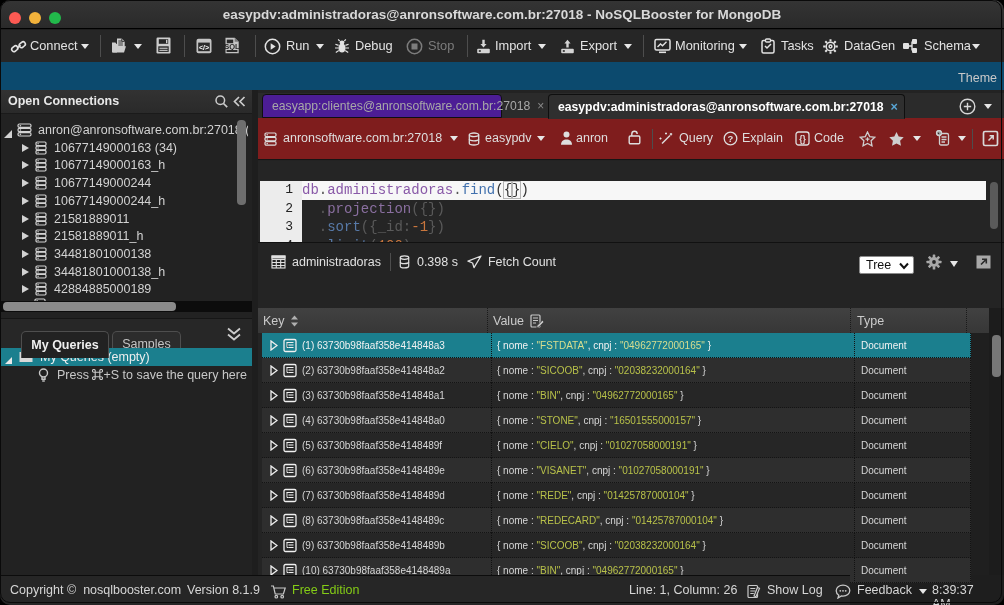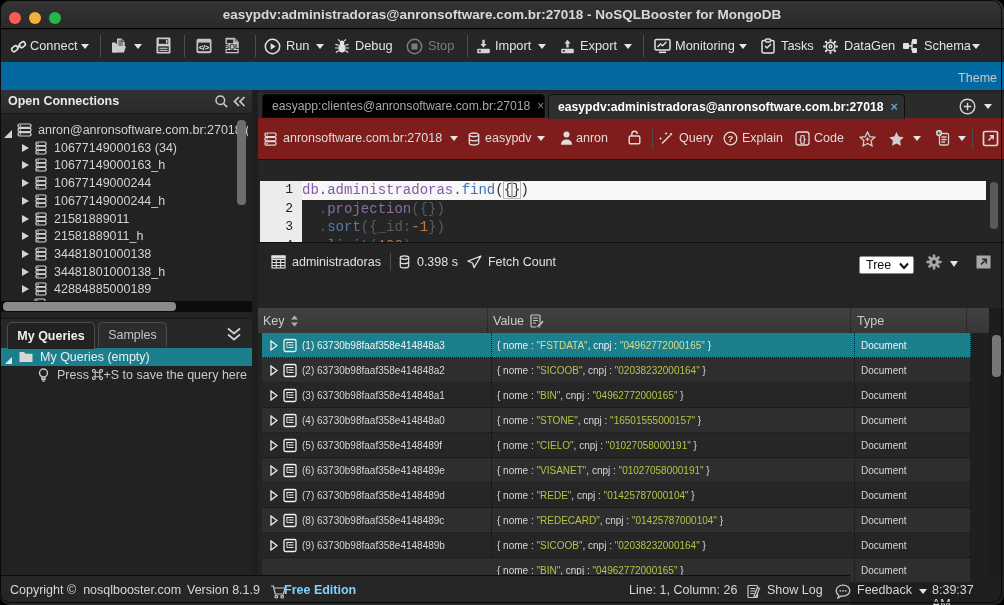--- a/index.html
+++ b/index.html
@@ -16,32 +16,32 @@
   
   #toolbar1 { left:0; top:30px; width:1004px; height:32px; background:#262626; font-size:12.8px; color:#e2e2e2; }
   #toolbar1 .ti { position:absolute; top:8px; }
   #toolbar1 .tx { position:absolute; top:8px; }
   #toolbar1 .sp { position:absolute; top:5px; width:1px; height:22px; background:#4d4d4d; }
   #toolbar1 .ca { position:absolute; top:14px; }
   .tsep { width:1px; height:22px; background:#4d4d4d; margin:0 9px; }
   .caret { width:0; height:0; border-left:4.5px solid transparent; border-right:4.5px solid transparent; border-top:5.5px solid #e6e6e6; display:inline-block; }
   .dim { color:#7c7c7c; }
 
-  #themerow { left:0; top:62px; width:1004px; height:28px; background:#0369a1;text-align:right; }
+  #themerow { left:0; top:62px; width:1004px; height:28px; background:#0c4a6e;text-align:right; }
   #themetxt { right:7px; top:9px; font-size:12.5px; color:#c9c9c9; position:absolute; }
 
   
   #sidebar { left:0; top:90px; width:252px; height:485px; background:#222222; }
   #sbheader { left:0; top:0; width:252px; height:24px; background:linear-gradient(#323232,#2a2a2a); border-bottom:1px solid #1a1a1a; }
   #sbheader .t { position:absolute; left:8px; top:4px; font-weight:bold; font-size:12.5px; color:#e8e8e8; }
   .treerow { position:absolute; left:0; height:18px; display:flex; align-items:center; font-size:12.5px; color:#d2d2d2; white-space:nowrap; overflow:hidden; }
 
   
   #sbtabs { left:0; top:228px; width:252px; height:30px; background:#272727; border-top:1px solid #161616; }
-  .sbtab { position:absolute; top:3px; height:25px; border:1px solid #4e4e4e; border-bottom:none; border-radius:5px 5px 0 0; font-size:12.5px; display:flex; align-items:center; justify-content:center; }
+  .sbtab { position:absolute; top:12px; height:25px; border:1px solid #4e4e4e; border-bottom:none; border-radius:5px 5px 0 0; font-size:12.5px; display:flex; align-items:center; justify-content:center;margin-left:14px; }
   #tealrow { left:0; top:258px; width:252px; height:18px; background:#1b7f8e; display:flex; align-items:center; font-size:12.5px; color:#eee; }
   #pressrow { left:0; top:276px; width:252px; height:18px; display:flex; align-items:center; font-size:12.5px; color:#c8c8c8; }
 
   
   #main { left:258px; top:90px; width:746px; height:485px; background:#232323; }
   .etab { position:absolute; top:4px; height:24px; border:1px solid #0f0f0f; border-radius:4px 4px 0 0; font-size:12.2px; display:flex; align-items:center; padding:0 9px; gap:7px; }
   #toolbar2 { position:absolute; left:0; top:28px; width:746px; height:42px; background:#7f1d1d; border-bottom:1px solid #151515; font-size:12.5px; color:#dedede; }
   #toolbar2 .ti { position:absolute; top:13px; }
   #toolbar2 .tx { position:absolute; top:13px; }
   #toolbar2 .sp { position:absolute; top:11px; width:1px; height:20px; background:#4d4d4d; }
@@ -415,21 +415,21 @@
       </svg>
       <span style="margin-left:8px">Press&nbsp;<svg width="11" height="11" viewBox="0 0 11 11" style="display:inline-block;vertical-align:-1px">
           <path d="M3.2 3.2 h4.6 v4.6 h-4.6 z M3.2 3.2 H2 a1.4 1.4 0 1 1 1.2-1.2 z M7.8 3.2 V2 a1.4 1.4 0 1 1 1.2 1.2 z M7.8 7.8 H9 a1.4 1.4 0 1 1 -1.2 1.2 z M3.2 7.8 V9 a1.4 1.4 0 1 1 -1.2-1.2 z" fill="none" stroke="#c8c8c8" stroke-width="1.1"></path>
         </svg>+S to save the query here</span>
     </div>
   </div>
 
   <div class="abs" id="main">
     <div style="position:absolute;left:0;top:3px;width:746px;height:25px;background:#2b2b2b"></div>
     <div id="etabs">
-      <div class="etab" style="left:4px;width:283px;background:#000000;color:#a8a8a8">
+      <div class="etab" style="left:4px;width:240px;background:#4c1d95;color:#a8a8a8">
         <span>easyapp:clientes@anronsoftware.com.br:27018</span>
         <span style="color:#8a8a8a;font-size:12px">×</span>
       </div>
       <div class="etab" style="left:290px;width:357px;background:#2f2f2f;color:#ffffff;font-weight:bold;border-bottom:1px solid #2f2f2f;height:25px;z-index:2">
         <span>easypdv:administradoras@anronsoftware.com.br:27018</span>
         <span style="color:#58a6d6;font-size:12.5px">×</span>
       </div>
       <svg class="abs" style="left:701px;top:8px" width="17" height="17" viewBox="0 0 17 17">
         <circle cx="8.5" cy="8.5" r="7.3" fill="none" stroke="#d8d8d8" stroke-width="1.4"></circle>
         <path d="M8.5 4.8 v7.4 M4.8 8.5 h7.4" stroke="#d8d8d8" stroke-width="1.4"></path>
@@ -711,20 +711,30 @@
     <svg style="flex:none" width="14" height="15" viewBox="0 0 14 15">
                 <rect x="1" y="1.5" width="12" height="12" rx="1.5" fill="none" stroke="#f0f0f0" stroke-width="1.3"></rect>
                 <path d="M3.5 4.5 h7 M5.5 7 h5 M5.5 9.5 h5 M4 4.5 v5 h1.5" stroke="#f0f0f0" stroke-width="1"></path>
               </svg>
     <span>(9) 63730b98faaf358e4148489b</span>
   </div>
   <div class="c2">{ nome :&nbsp;<span class="str">"SICOOB"</span>, cnpj :&nbsp;<span class="str">"02038232000164"</span>&nbsp;}</div>
   <div class="c3">Document</div>
 </div>
 <div class="grow" style="top:250px;background:#2e2e2e;color:#d6d6d6;border-bottom:1px dotted #141414">
+  <div class="c1">
+    <svg style="flex:none" width="8" height="11" viewBox="0 0 8 11">
+                <path d="M1 1 L7 5.5 L1 10 z" fill="none" stroke="#f0f0f0" stroke-width="1.3"></path>
+              </svg>
+    <svg style="flex:none" width="14" height="15" viewBox="0 0 14 15">
+                <rect x="1" y="1.5" width="12" height="12" rx="1.5" fill="none" stroke="#f0f0f0" stroke-width="1.3"></rect>
+                <path d="M3.5 4.5 h7 M5.5 7 h5 M5.5 9.5 h5 M4 4.5 v5 h1.5" stroke="#f0f0f0" stroke-width="1"></path>
+              </svg>
+    <span>(10) 63730b98faaf358e4148489a</span>
+  </div>
   <div class="c2">{ nome :&nbsp;<span class="str">"BIN"</span>, cnpj :&nbsp;<span class="str">"04962772000165"</span>&nbsp;}</div>
   <div class="c3">Document</div>
 </div>
 </div>
         <div style="position:absolute;left:731px;top:0;width:15px;height:267px;background:#1c1c1c">
           <div class="vscroll" style="left:3px;top:27px;width:9px;height:42px;background:#777"></div>
         </div>
       </div>
     </div>
   </div>
@@ -732,21 +742,21 @@
   <div class="abs" id="statusbar">
     <span class="it" style="left:10px">Copyright ©&nbsp; nosqlbooster.com</span>
     <span class="it" style="left:187px">Version 8.1.9</span>
     <svg class="it" style="left:270px;top:9px" width="17" height="14" viewBox="0 0 17 14">
       <g fill="none" stroke="#c8c8c8" stroke-width="1.2">
         <path d="M1 1 h2.4 l1.8 8 h8.2 l1.8-6 H4"></path>
         <circle cx="6.3" cy="11.7" r="1.3"></circle>
         <circle cx="12.2" cy="11.7" r="1.3"></circle>
       </g>
     </svg>
-    <span class="it" style="left:284px;color:#7dd3fc;font-weight:bold">Free Edition</span>
+    <span class="it" style="left:292px;color:#84cc16;font-weight:normal">Free Edition</span>
     <span class="it" style="left:629px">Line: 1, Column: 26</span>
     <svg class="it" style="left:746px;top:8px" width="15" height="15" viewBox="0 0 15 15">
       <g fill="none" stroke="#c8c8c8" stroke-width="1.2">
         <rect x="2" y="1.5" width="9.5" height="12" rx="1"></rect>
         <path d="M4.3 4.5 h5 M4.3 7 h5 M4.3 9.5 h3.5"></path>
         <path d="M11.5 3.5 l2 .8 -3.5 8.5 -2-.8 z" fill="#262626"></path>
       </g>
     </svg>
     <span class="it" style="left:767px">Show Log</span>
     <svg class="it" style="left:835px;top:8px" width="16" height="15" viewBox="0 0 16 15">

